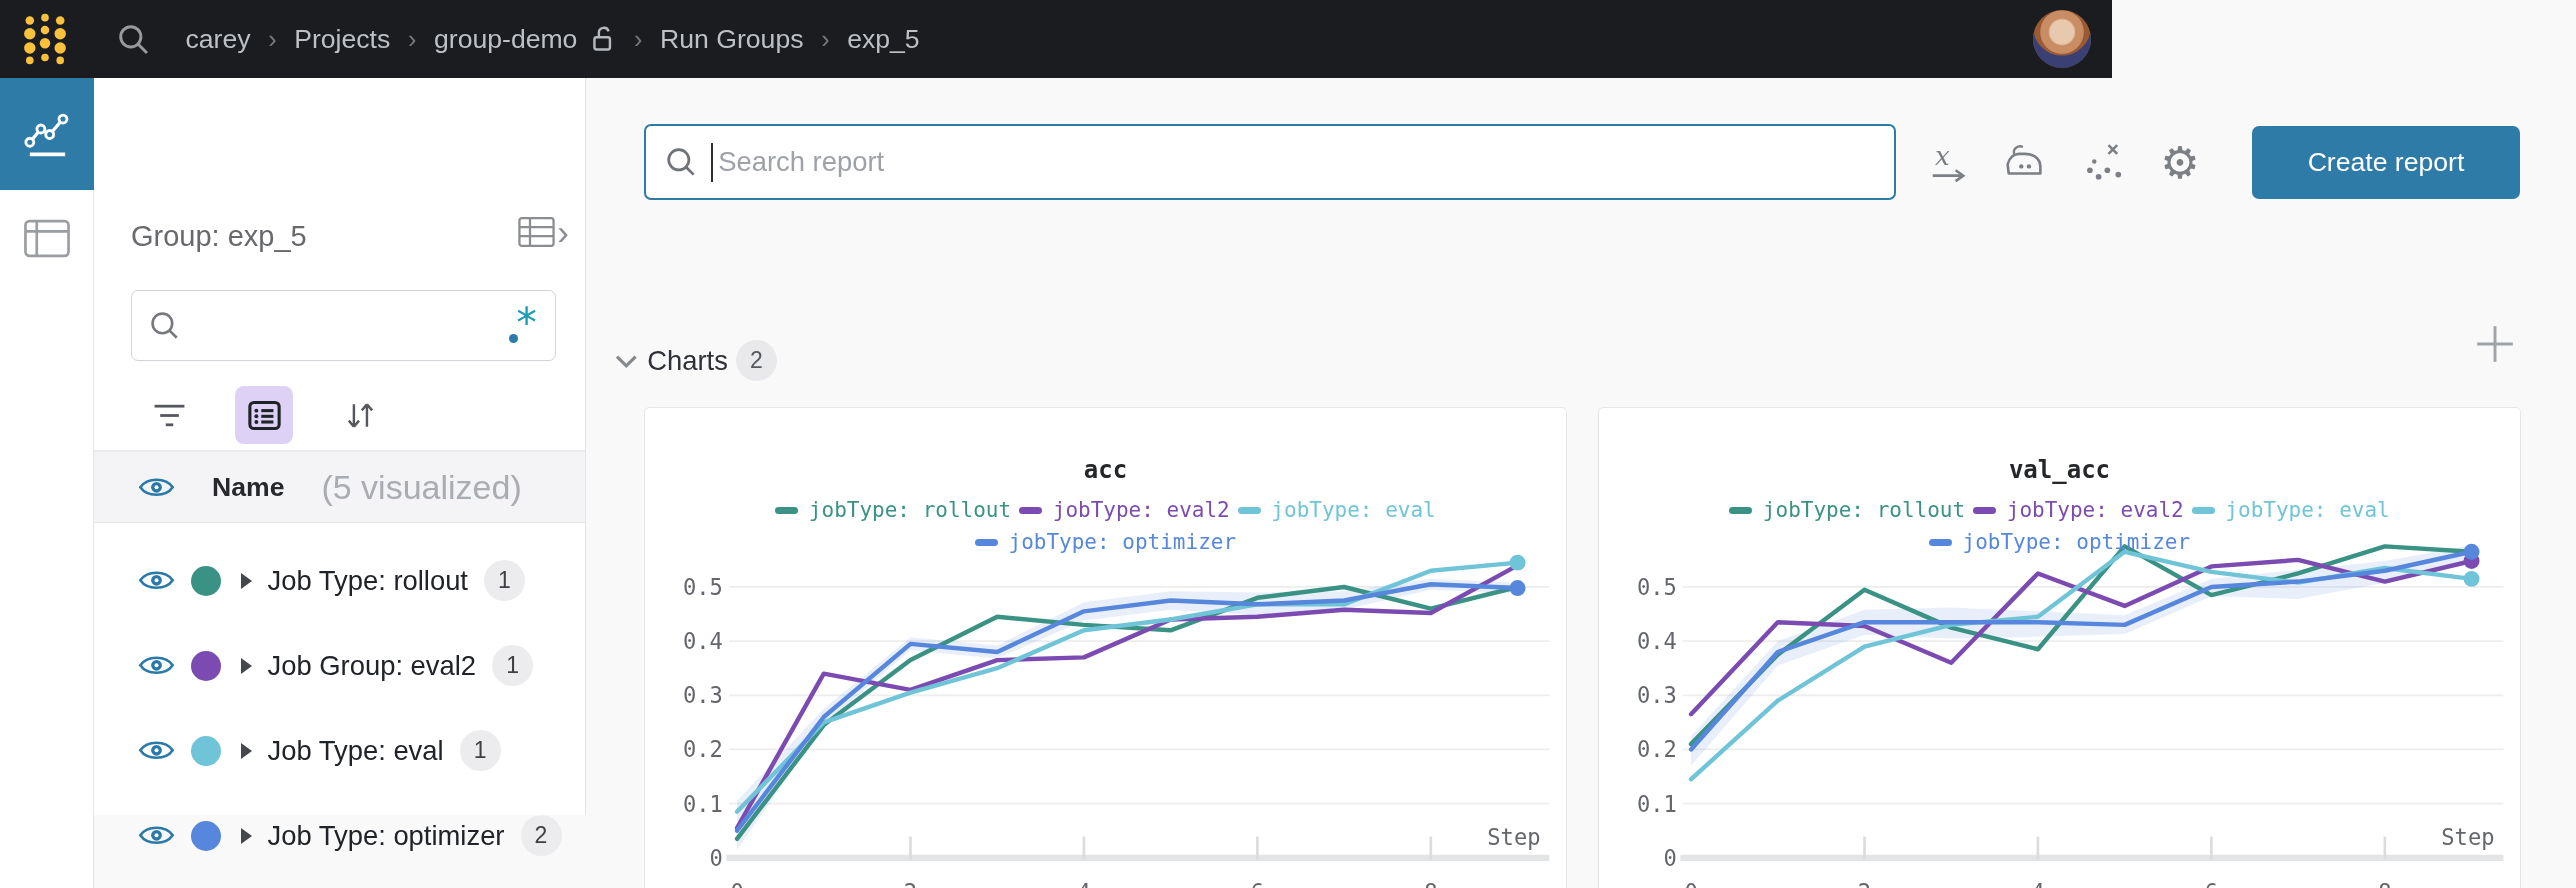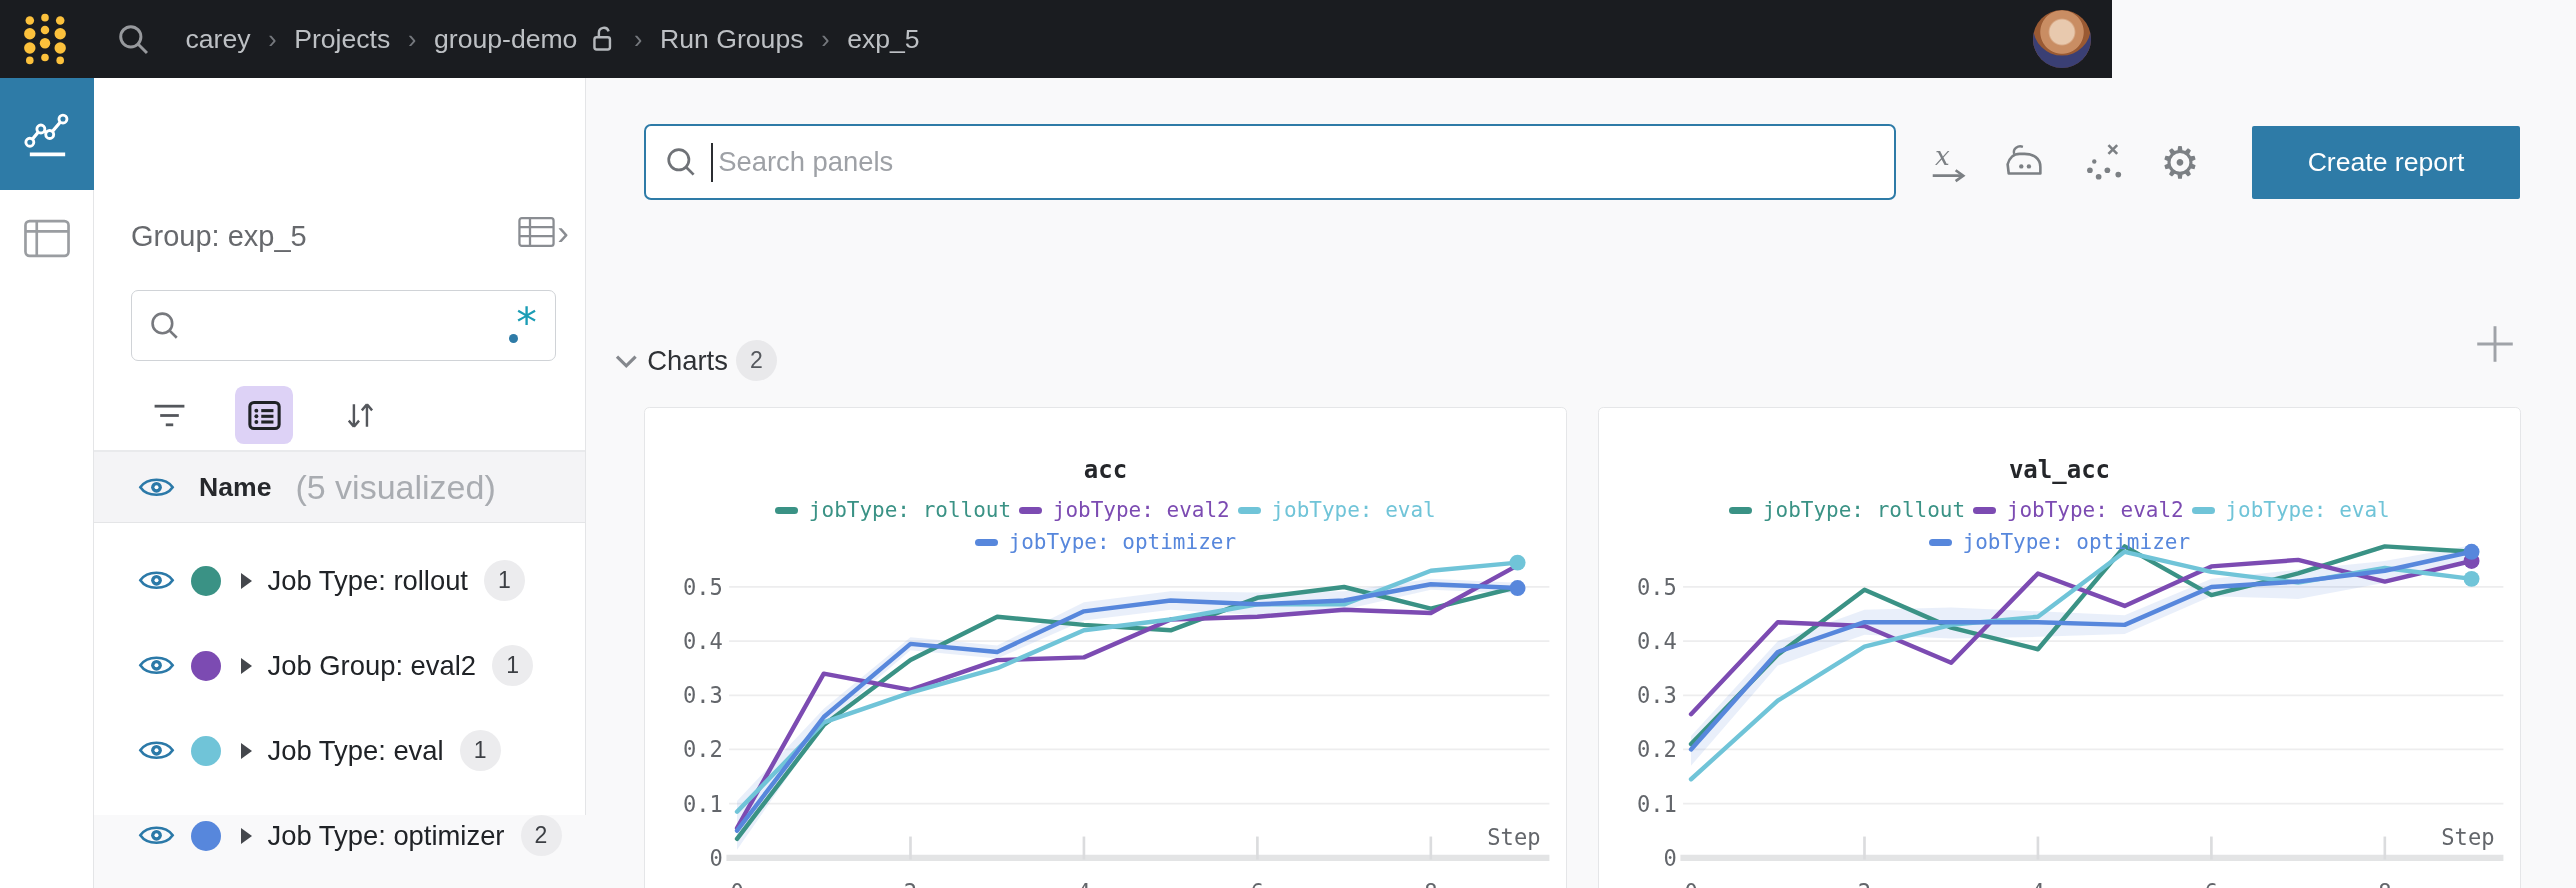--- a/index.html
+++ b/index.html
@@ -32,41 +32,41 @@
   #sb-search{position:absolute;left:37px;top:212px;width:425px;height:71px;border:1.8px solid #d0d3d7;border-radius:7px;
              background:#fff;display:flex;align-items:center;padding:0 16px;cursor:text;}
   #sb-search .regex{margin-left:auto;position:relative;width:32px;height:42px;cursor:pointer;}
   #sb-search .regex .star{position:absolute;right:0;top:-5.3px;color:#1b9db5;font-size:41px;font-family:"DejaVu Sans Mono",monospace;}
   #sb-search .regex .rdot{position:absolute;left:1.8px;bottom:3.5px;width:8.9px;height:8.9px;border-radius:50%;background:#2e7ba7;}
   #sb-toolbar{position:absolute;left:46px;top:308px;display:flex;align-items:center;gap:37px;}
   .tool-btn{width:58px;height:58px;display:flex;align-items:center;justify-content:center;border-radius:8.9px;cursor:pointer;}
   .tool-btn.active{background:#ddd2f6;}
   #sb-divider{position:absolute;left:0;top:372px;width:100%;height:1.8px;background:#e9eaec;}
   #name-row{position:absolute;left:0;top:374px;width:100%;height:71px;background:#f4f4f6;
-            border-bottom:1.8px solid #e4e5e7;display:flex;align-items:center;padding-left:44px;gap:24px;}
+            border-bottom:1.8px solid #e4e5e7;display:flex;align-items:center;padding-left:44px;gap:37px;}
   #name-row .nm{font-size:26.6px;font-weight:bold;color:#26282c;}
   #name-row .viz{font-size:34px;color:#a9acb1;}
   .group-row{position:absolute;left:0;width:100%;height:85px;display:flex;align-items:center;
              padding-left:44px;gap:16px;cursor:pointer;}
   .group-dot{width:30px;height:30px;border-radius:50%;flex:0 0 auto;}
   .caret-right{width:0;height:0;border-left:11.5px solid #44474c;border-top:8px solid transparent;
                border-bottom:8px solid transparent;margin-left:3.5px;}
   .group-label{font-size:27.4px;color:#202327;}
   .count-pill{min-width:41px;height:41px;border-radius:20.4px;background:#ececee;color:#3c3f44;
               font-size:23px;display:flex;align-items:center;justify-content:center;padding:0 10.6px;}
 
   
   #main{position:absolute;left:586px;top:78px;width:1990px;height:811px;}
   #panel-search{position:absolute;left:58px;top:46px;width:1252px;height:76px;background:#fff;
                 border:2.7px solid #2e7ba7;border-radius:7px;display:flex;align-items:center;padding:0 17.7px;cursor:text;}
   #panel-search .caret{width:1.8px;height:39px;background:#2b2d31;margin-left:12.4px;}
   #panel-search .ph{margin-left:5.3px;font-size:27.4px;color:#9ea1a6;}
   .top-icon{position:absolute;top:85px;transform:translate(-50%,-50%);cursor:pointer;color:#7c8084;}
   #create-report{position:absolute;left:1666px;top:48px;width:268px;height:73px;background:#2e7ba7;border:none;
-                 border-radius:2px;color:#fff;font-size:26.6px;font-family:"Liberation Sans",sans-serif;cursor:pointer;}
+                 border-radius:7px;color:#fff;font-size:26.6px;font-family:"Liberation Sans",sans-serif;cursor:pointer;}
   #charts-header{position:absolute;left:26.6px;top:262px;display:flex;align-items:center;gap:8px;}
   #charts-header .chev{cursor:pointer;display:flex;}
   #charts-header .lbl{font-size:27.4px;color:#2e3135;font-weight:500;}
   #charts-header .cnt{width:41px;height:41px;border-radius:50%;background:#e9e9eb;color:#55585d;
                       font-size:23px;display:flex;align-items:center;justify-content:center;}
   #add-panel{position:absolute;right:58px;top:243px;cursor:pointer;}
   #charts-row{position:absolute;left:58px;top:329px;display:flex;gap:31px;}
   .chart-panel{position:relative;width:923px;height:527px;background:#fff;border:1.8px solid #e5e6e8;border-radius:5.3px;}
   .chart-title{margin-top:48px;text-align:center;font-family:"DejaVu Sans Mono",monospace;
                font-size:24px;font-weight:bold;color:#24262a;position:relative;z-index:2;}
@@ -252,21 +252,21 @@
   </div>
 
   <div id="main">
 
     <div id="panel-search">
       <svg width="35" height="35" viewBox="0 0 26 26">
         <circle cx="11" cy="11" r="7.5" fill="none" stroke="#6f7277" stroke-width="2"></circle>
         <line x1="16.5" y1="16.5" x2="22" y2="22" stroke="#6f7277" stroke-width="2"></line>
       </svg>
       <span class="caret"></span>
-      <span class="ph">Search panels</span>
+      <span class="ph">Search report</span>
     </div>
 
     <span class="top-icon" style="left:1362px">
       <svg width="48" height="48" viewBox="0 0 44 44">
         <text x="10" y="25" font-style="italic" font-family="DejaVu Serif" font-size="24" fill="#7c8084">x</text>
         <line x1="8" y1="35" x2="35" y2="35" stroke="#7c8084" stroke-width="2.4"></line>
         <polyline points="29,30 36,35 29,40" fill="none" stroke="#7c8084" stroke-width="2.4"></polyline>
       </svg>
     </span>
     <span class="top-icon" style="left:1438px">

